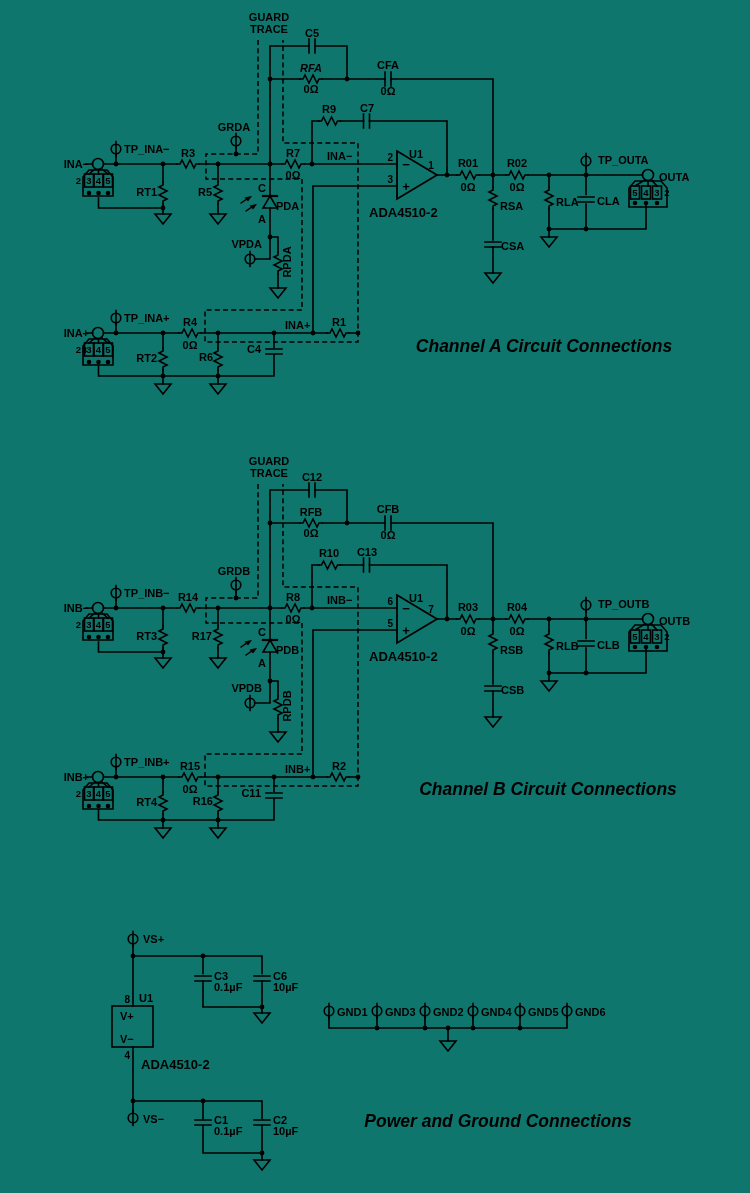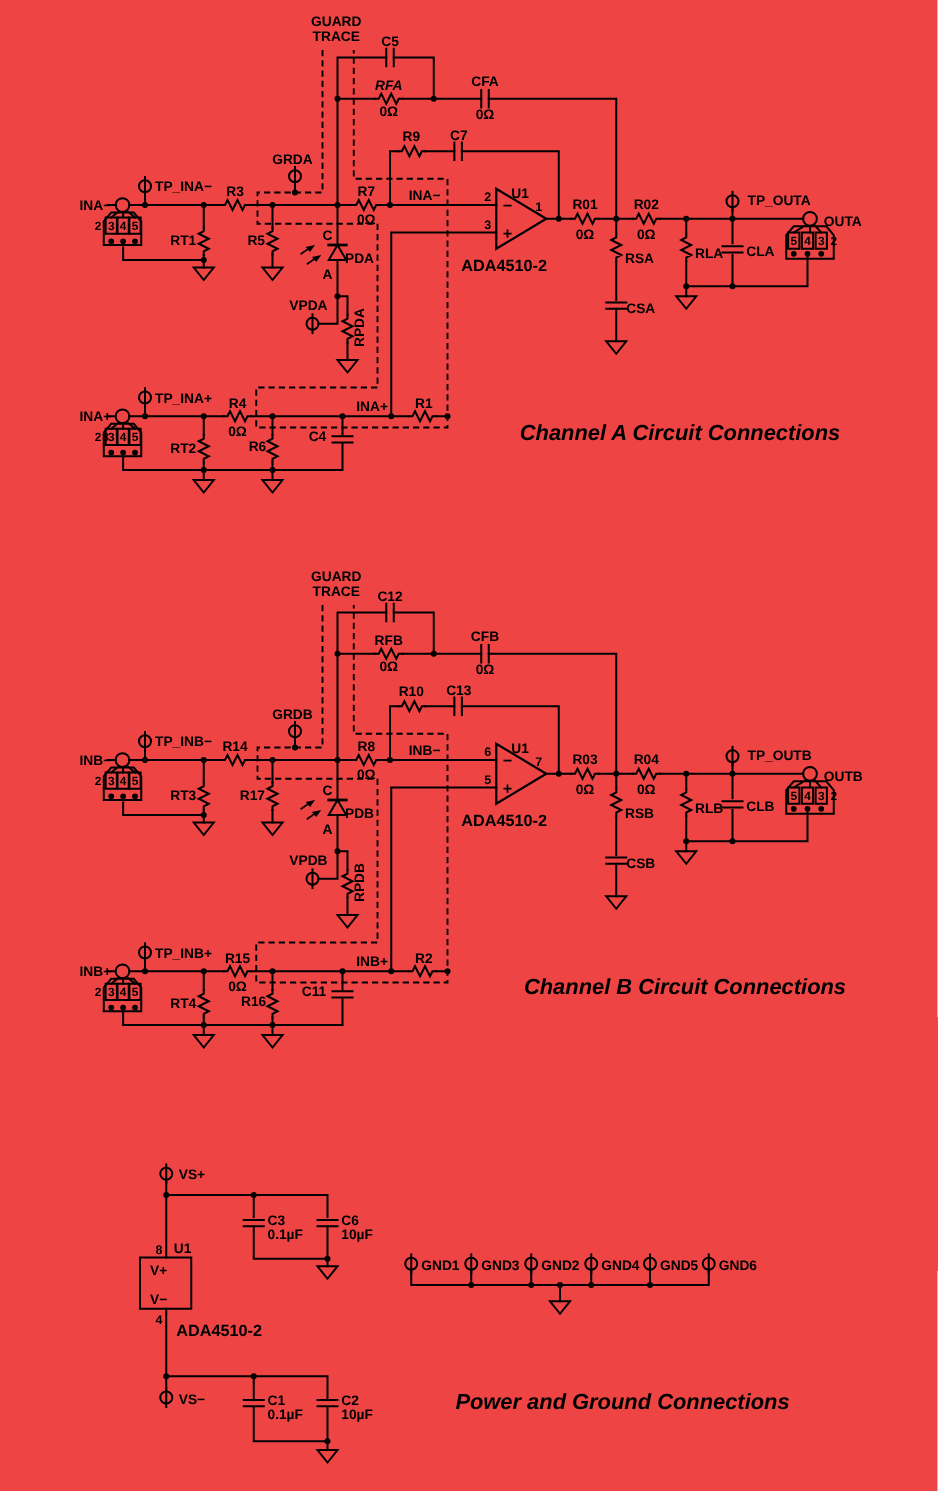--- a/index.html
+++ b/index.html
@@ -1,16 +1,16 @@
 <!DOCTYPE html>
 <html><head>
 <meta charset="utf-8">
 <style>
   html,body{margin:0;padding:0;background:#fff;}
-  .page{width:750px;height:1193px;background:#ef4444;position:relative;font-family:"Liberation Sans",sans-serif;}
+  .page{width:750px;height:1193px;background:#0f766e;position:relative;font-family:"Liberation Sans",sans-serif;}
   svg text{font-family:"Liberation Sans",sans-serif;font-weight:bold;font-size:11px;fill:#000;text-anchor:middle;}
   svg text.s{text-anchor:start} svg text.e{text-anchor:end}
   svg text.sm{font-size:9.5px} svg text.pin{font-size:10px}
   svg text.big{font-size:13px} svg text.sign{font-size:13px}
   svg text.it{font-style:italic}
   svg text.tt{font-size:17.5px;font-style:italic}
   .w{stroke:#000;stroke-width:1.6;fill:none;stroke-linecap:square;stroke-linejoin:miter}
   .w2{stroke:#000;stroke-width:2.2;fill:none;stroke-linecap:square}
   .dash{stroke:#000;stroke-width:1.5;fill:none;stroke-dasharray:5 3.2}
   .dot{fill:#000;stroke:none}

